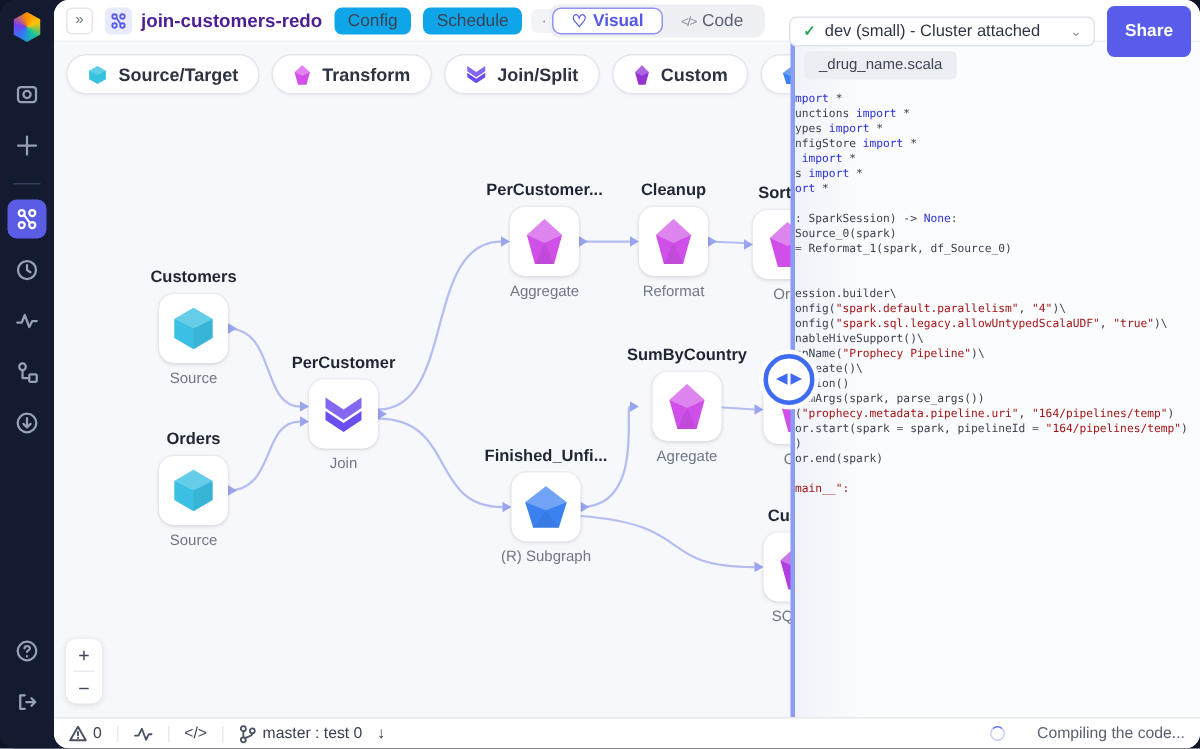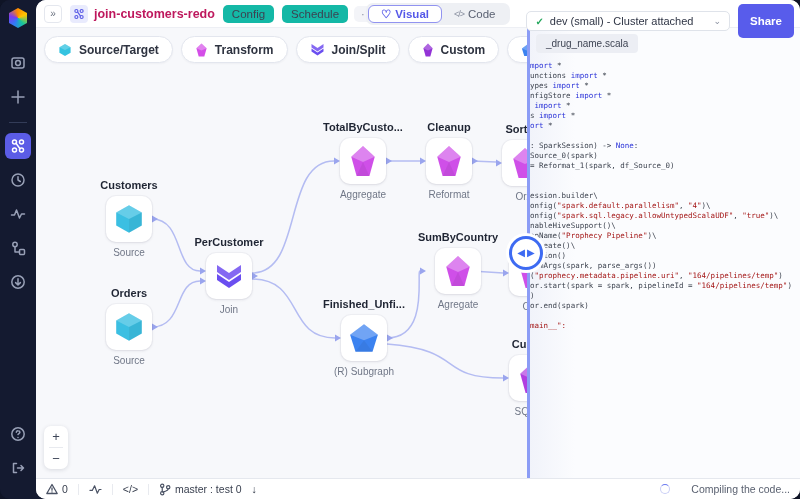--- a/index.html
+++ b/index.html
@@ -18,22 +18,22 @@
   .rail .bottom { position:absolute; bottom:10px; left:0; width:36px; display:flex; flex-direction:column; align-items:center; }
 
   
   .content { position:absolute; left:36px; top:0; width:764px; height:499px; background:#ffffff; border-radius:10px 0 0 10px; overflow:hidden; }
 
   
   .hdr { position:absolute; left:0; top:0; width:764px; height:28px; background:#ffffff; border-bottom:1px solid #edeff4; display:flex; align-items:center; z-index:30; }
   .hdr .collapse { margin-left:8px; width:18px; height:18px; border:1px solid #e4e7ee; border-radius:4px; background:#fff; color:#6b7280; font-size:10px; display:flex; align-items:center; justify-content:center; cursor:pointer; }
   .hdr .pbadge { margin-left:8px; width:18px; height:18px; border-radius:4px; background:#e9ebfd; display:flex; align-items:center; justify-content:center; }
   .hdr .pbadge svg { stroke:#5b5ce6; fill:none; stroke-width:1.6; }
-  .hdr .title { margin-left:6px; font-size:12.5px; font-weight:700; color:#be185d; }
-  .hdr .htab { margin-left:8px; padding:3px 9px; border-radius:5px; background:#14b8a6; color:#3c4252; font-size:11.5px; cursor:pointer; }
+  .hdr .title { margin-left:6px; font-size:12.5px; font-weight:700; color:#4c1d95; }
+  .hdr .htab { margin-left:8px; padding:3px 9px; border-radius:5px; background:#0ea5e9; color:#3c4252; font-size:11.5px; cursor:pointer; }
   .hdr .hmore { margin-left:6px; padding:2px 7px; border-radius:5px; background:#f3f4f8; color:#8a90a0; font-size:11px; letter-spacing:1px; cursor:pointer; }
   .seg-wrap { position:absolute; left:330px; top:3px; height:22px; background:#eef0f4; border-radius:7px; display:flex; align-items:center; padding:2px; }
   .seg { display:flex; align-items:center; gap:4px; padding:1px 12px; height:18px; border-radius:6px; font-size:11.5px; cursor:pointer; }
   .seg.on { background:#ffffff; border:1px solid #9193f0; color:#5558e8; font-weight:700; }
   .seg.off { color:#5a6172; }
   .seg .cg { font-size:9px; letter-spacing:-1px; color:#8a90a0; }
   .hdr-right { position:absolute; right:6px; top:4px; display:flex; align-items:center; gap:8px; }
   .cluster { display:flex; align-items:center; gap:6px; height:20px; padding:0 8px; border:1px solid #dfe3ea; border-radius:5px; background:#fff; font-size:11px; color:#2f3545; cursor:pointer; }
   .cluster .chk { color:#21a65a; font-weight:700; font-size:10px; }
   .cluster .caret { color:#8a90a0; font-size:9px; margin-left:14px; }
@@ -289,21 +289,21 @@
         <div class="ncard">
             <svg width="30" height="26" viewBox="0 0 30 26">
               <path d="M3 2 L15 10 L27 2 L27 9 L15 17 L3 9 Z" fill="#8468f2"></path>
               <path d="M3 11 L15 19 L27 11 L27 17 L15 25 L3 17 Z" fill="#6a4ef0"></path>
             </svg>
           </div>
         <div class="ntype">Join</div>
       </div>
 
       <div class="node" style="left:282px;top:92px">
-        <div class="nname">TotalByCusto...</div>
+        <div class="nname">PerCustomer...</div>
         <div class="ncard">
             <svg width="28" height="32" viewBox="0 0 26 30">
               <polygon points="13,1 24,11 19,29 7,29 2,11" fill="#cf4fe8"></polygon>
               <polygon points="13,1 24,11 13,16 2,11" fill="#ffffff" opacity=".3"></polygon>
               <polygon points="13,16 19,29 7,29" fill="#000000" opacity=".06"></polygon>
             </svg>
           </div>
         <div class="ntype">Aggregate</div>
       </div>
 

